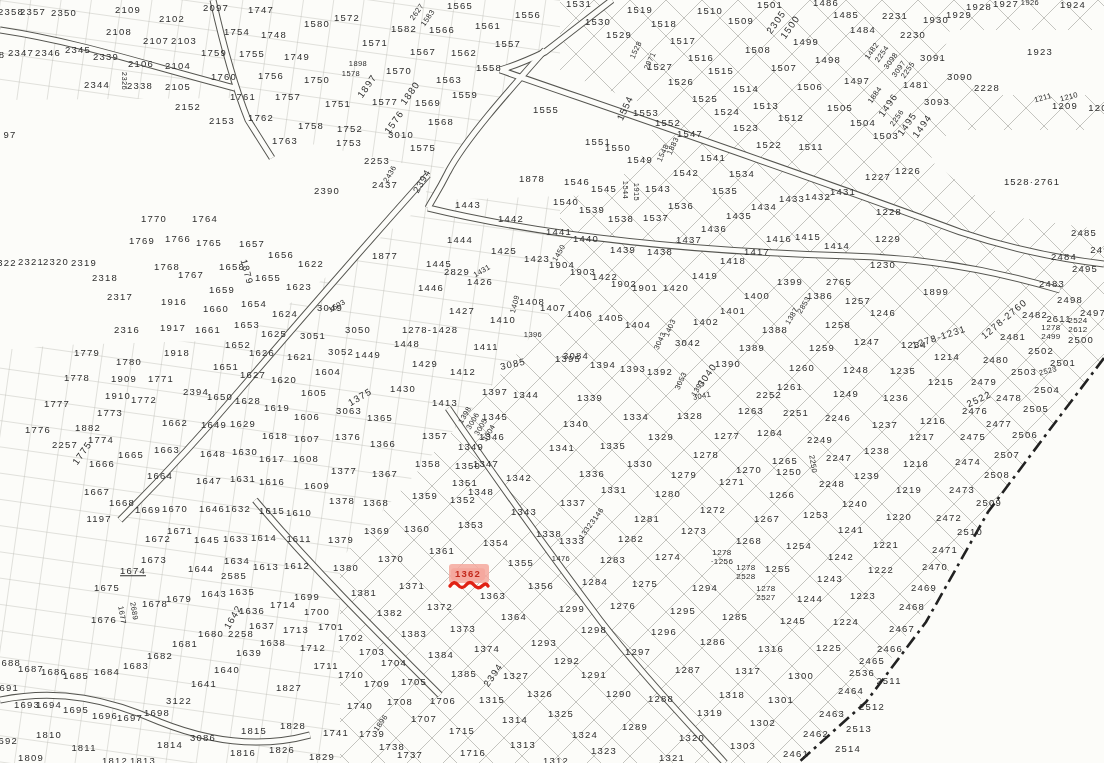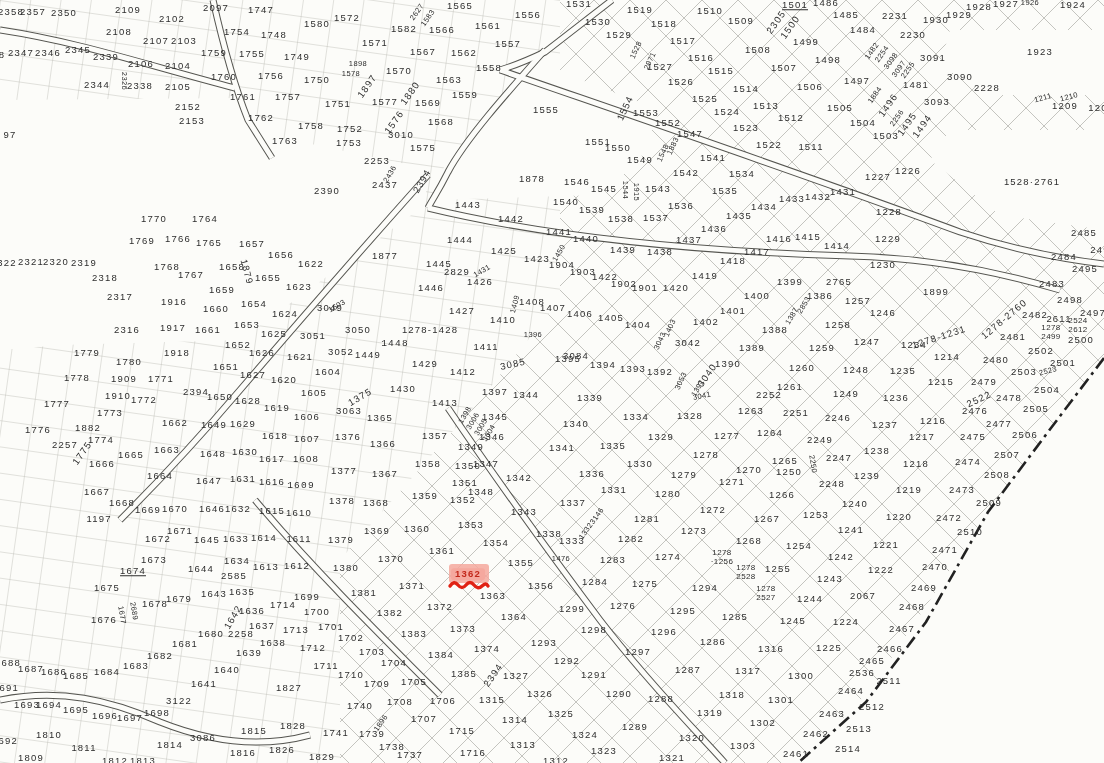--- a/index.html
+++ b/index.html
@@ -100,21 +100,21 @@
       <div class="lbl" style="left: 271px; top: 76px;">1756</div>
       <div class="lbl" style="left: 317px; top: 80px;">1750</div>
       <div class="lbl" style="left: 97px; top: 85px;">2344</div>
       <div class="lbl sm" style="left: 124px; top: 81px; transform: translate(-50%, -50%) rotate(90deg);">2326</div>
       <div class="lbl" style="left: 140px; top: 86px;">2338</div>
       <div class="lbl" style="left: 178px; top: 87px;">2105</div>
       <div class="lbl" style="left: 243px; top: 97px;">1761</div>
       <div class="lbl" style="left: 288px; top: 97px;">1757</div>
       <div class="lbl" style="left: 338px; top: 104px;">1751</div>
       <div class="lbl" style="left: 188px; top: 107px;">2152</div>
-      <div class="lbl" style="left: 192px; top: 121px;">2153</div>
+      <div class="lbl" style="left: 222px; top: 121px;">2153</div>
       <div class="lbl" style="left: 261px; top: 118px;">1762</div>
       <div class="lbl" style="left: 311px; top: 126px;">1758</div>
       <div class="lbl" style="left: 350px; top: 129px;">1752</div>
       <div class="lbl" style="left: 285px; top: 141px;">1763</div>
       <div class="lbl" style="left: 349px; top: 143px;">1753</div>
       <div class="lbl" style="left: 10px; top: 135px;">97</div>
       <div class="lbl" style="left: 327px; top: 191px;">2390</div>
       <div class="lbl" style="left: 154px; top: 219px;">1770</div>
       <div class="lbl" style="left: 205px; top: 219px;">1764</div>
       <div class="lbl" style="left: 142px; top: 241px;">1769</div>
@@ -204,21 +204,21 @@
       <div class="lbl sm" style="left: 559px; top: 253px; transform: translate(-50%, -50%) rotate(-60deg);">1450</div>
       <div class="lbl" style="left: 562px; top: 265px;">1904</div>
       <div class="lbl" style="left: 583px; top: 272px;">1903</div>
       <div class="lbl" style="left: 605px; top: 277px;">1422</div>
       <div class="lbl" style="left: 624px; top: 284px;">1902</div>
       <div class="lbl" style="left: 645px; top: 288px;">1901</div>
       <div class="lbl" style="left: 676px; top: 288px;">1420</div>
       <div class="lbl" style="left: 705px; top: 276px;">1419</div>
       <div class="lbl" style="left: 733px; top: 261px;">1418</div>
       <div class="lbl" style="left: 757px; top: 252px;">1417</div>
-      <div class="lbl" style="left: 795px; top: 5px; text-decoration: underline;">1501</div>
+      <div class="lbl" style="left: 770px; top: 5px;">1501</div>
       <div class="lbl" style="left: 826px; top: 3px;">1486</div>
       <div class="lbl" style="left: 979px; top: 7px;">1928</div>
       <div class="lbl" style="left: 1006px; top: 4px;">1927</div>
       <div class="lbl sm" style="left: 1030px; top: 3px;">1926</div>
       <div class="lbl" style="left: 1073px; top: 5px;">1924</div>
       <div class="lbl" style="left: 846px; top: 15px;">1485</div>
       <div class="lbl" style="left: 895px; top: 16px;">2231</div>
       <div class="lbl" style="left: 936px; top: 20px;">1930</div>
       <div class="lbl" style="left: 959px; top: 15px;">1929</div>
       <div class="lbl" style="left: 776px; top: 22px; transform: translate(-50%, -50%) rotate(-55deg);">2305</div>
@@ -351,21 +351,21 @@
       <div class="lbl" style="left: 213px; top: 454px;">1648</div>
       <div class="lbl" style="left: 245px; top: 452px;">1630</div>
       <div class="lbl" style="left: 272px; top: 459px;">1617</div>
       <div class="lbl" style="left: 306px; top: 459px;">1608</div>
       <div class="lbl" style="left: 344px; top: 471px;">1377</div>
       <div class="lbl" style="left: 102px; top: 464px;">1666</div>
       <div class="lbl" style="left: 160px; top: 476px;">1664</div>
       <div class="lbl" style="left: 209px; top: 481px;">1647</div>
       <div class="lbl" style="left: 243px; top: 479px;">1631</div>
       <div class="lbl" style="left: 272px; top: 482px;">1616</div>
-      <div class="lbl" style="left: 301px; top: 486px; font-family: Liberation Mono, monospace;">1609</div>
+      <div class="lbl" style="left: 317px; top: 486px;">1609</div>
       <div class="lbl" style="left: 97px; top: 492px;">1667</div>
       <div class="lbl" style="left: 122px; top: 503px;">1668</div>
       <div class="lbl" style="left: 342px; top: 501px;">1378</div>
       <div class="lbl" style="left: 385px; top: 256px;">1877</div>
       <div class="lbl" style="left: 431px; top: 288px;">1446</div>
       <div class="lbl" style="left: 439px; top: 264px;">1445</div>
       <div class="lbl" style="left: 457px; top: 272px;">2829</div>
       <div class="lbl sm" style="left: 482px; top: 271px; transform: translate(-50%, -50%) rotate(-30deg);">1431</div>
       <div class="lbl" style="left: 480px; top: 282px;">1426</div>
       <div class="lbl" style="left: 462px; top: 311px;">1427</div>
@@ -375,21 +375,21 @@
       <div class="lbl" style="left: 580px; top: 314px;">1406</div>
       <div class="lbl" style="left: 611px; top: 318px;">1405</div>
       <div class="lbl" style="left: 638px; top: 325px;">1404</div>
       <div class="lbl" style="left: 706px; top: 322px;">1402</div>
       <div class="lbl" style="left: 733px; top: 311px;">1401</div>
       <div class="lbl sm" style="left: 515px; top: 304px; transform: translate(-50%, -50%) rotate(-75deg);">1409</div>
       <div class="lbl" style="left: 430px; top: 330px;">1278-1428</div>
       <div class="lbl sm" style="left: 670px; top: 328px; transform: translate(-50%, -50%) rotate(-65deg);">1403</div>
       <div class="lbl sm" style="left: 660px; top: 341px; transform: translate(-50%, -50%) rotate(-65deg);">3043</div>
       <div class="lbl" style="left: 688px; top: 343px;">3042</div>
-      <div class="lbl" style="left: 395px; top: 344px; font-family: Liberation Mono, monospace;">1448</div>
+      <div class="lbl" style="left: 407px; top: 344px;">1448</div>
       <div class="lbl" style="left: 368px; top: 355px;">1449</div>
       <div class="lbl" style="left: 486px; top: 347px;">1411</div>
       <div class="lbl sm" style="left: 533px; top: 335px;">1396</div>
       <div class="lbl" style="left: 425px; top: 364px;">1429</div>
       <div class="lbl" style="left: 513px; top: 364px; transform: translate(-50%, -50%) rotate(-12deg);">3085</div>
       <div class="lbl" style="left: 564px; top: 356px; padding-left: 24px;">3084</div>
       <div class="lbl" style="left: 568px; top: 359px;">1395</div>
       <div class="lbl" style="left: 603px; top: 365px;">1394</div>
       <div class="lbl" style="left: 633px; top: 369px;">1393</div>
       <div class="lbl" style="left: 660px; top: 372px;">1392</div>
@@ -687,21 +687,21 @@
       <div class="lbl" style="left: 841px; top: 557px;">1242</div>
       <div class="lbl" style="left: 935px; top: 567px;">2470</div>
       <div class="lbl" style="left: 778px; top: 569px;">1255</div>
       <div class="lbl pre" style="left: 746px; top: 573px;">1278
 2528</div>
       <div class="lbl" style="left: 881px; top: 570px;">1222</div>
       <div class="lbl" style="left: 830px; top: 579px;">1243</div>
       <div class="lbl" style="left: 924px; top: 588px;">2469</div>
       <div class="lbl pre" style="left: 766px; top: 594px;">1278
 2527</div>
-      <div class="lbl" style="left: 863px; top: 596px;">2067</div>
+      <div class="lbl" style="left: 863px; top: 596px;">1223</div>
       <div class="lbl" style="left: 810px; top: 599px;">1244</div>
       <div class="lbl" style="left: 912px; top: 607px;">2468</div>
       <div class="lbl" style="left: 793px; top: 621px;">1245</div>
       <div class="lbl" style="left: 846px; top: 622px;">1224</div>
       <div class="lbl" style="left: 902px; top: 629px;">2467</div>
       <div class="lbl" style="left: 829px; top: 648px;">1225</div>
       <div class="lbl" style="left: 890px; top: 649px;">2466</div>
       <div class="lbl" style="left: 872px; top: 661px;">2465</div>
       <div class="lbl" style="left: 862px; top: 673px;">2536</div>
       <div class="lbl" style="left: 801px; top: 676px;">1300</div>

